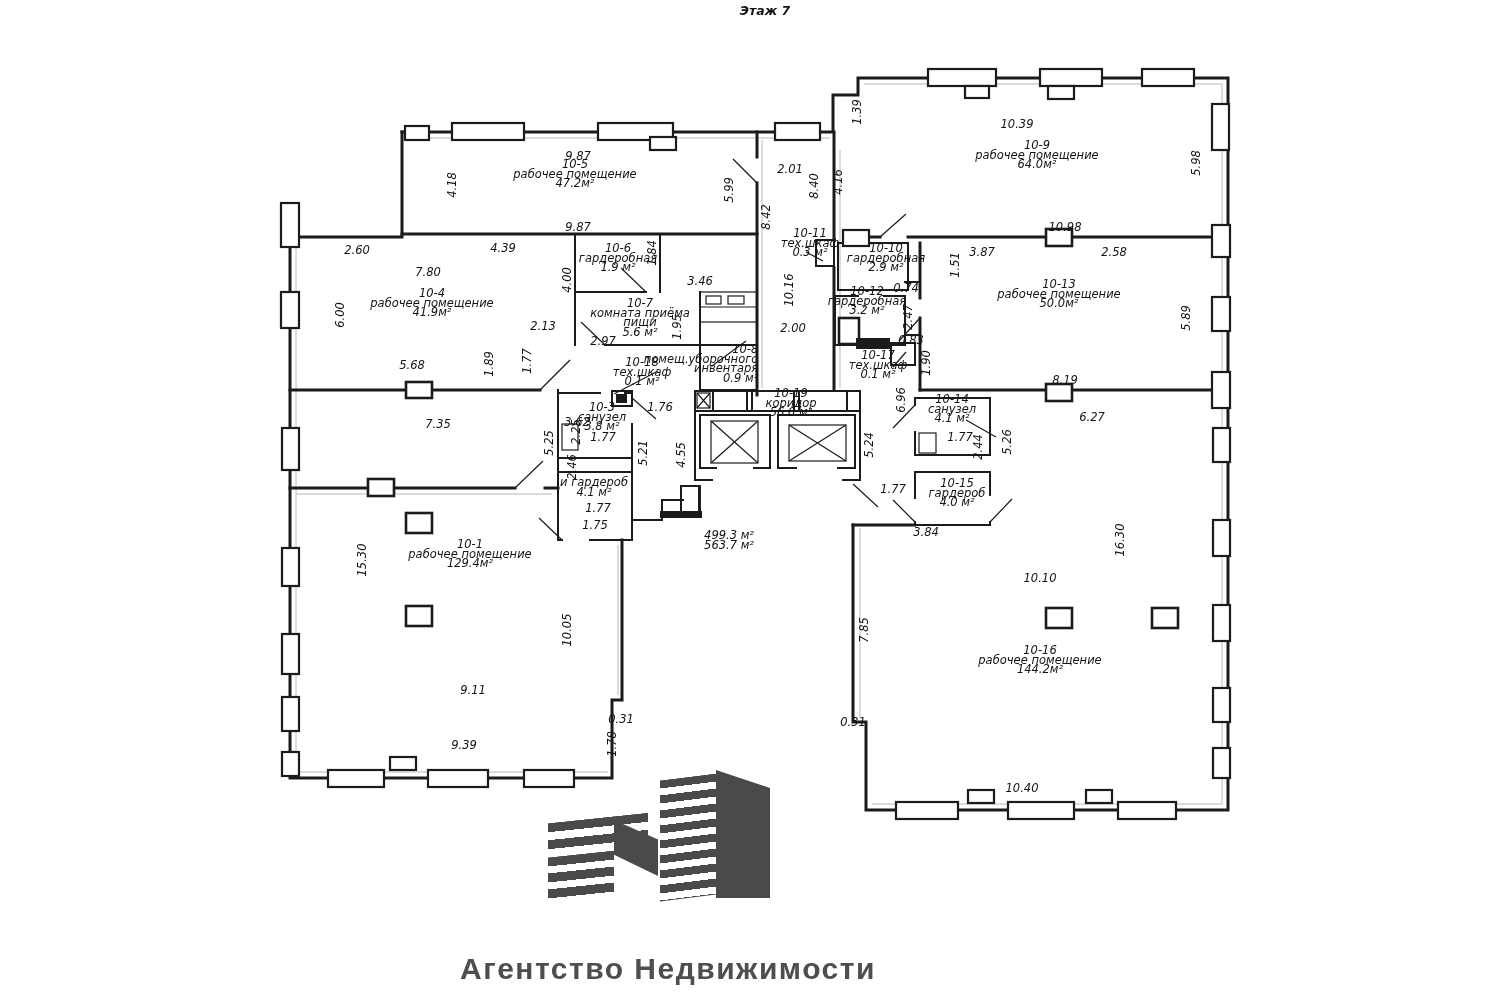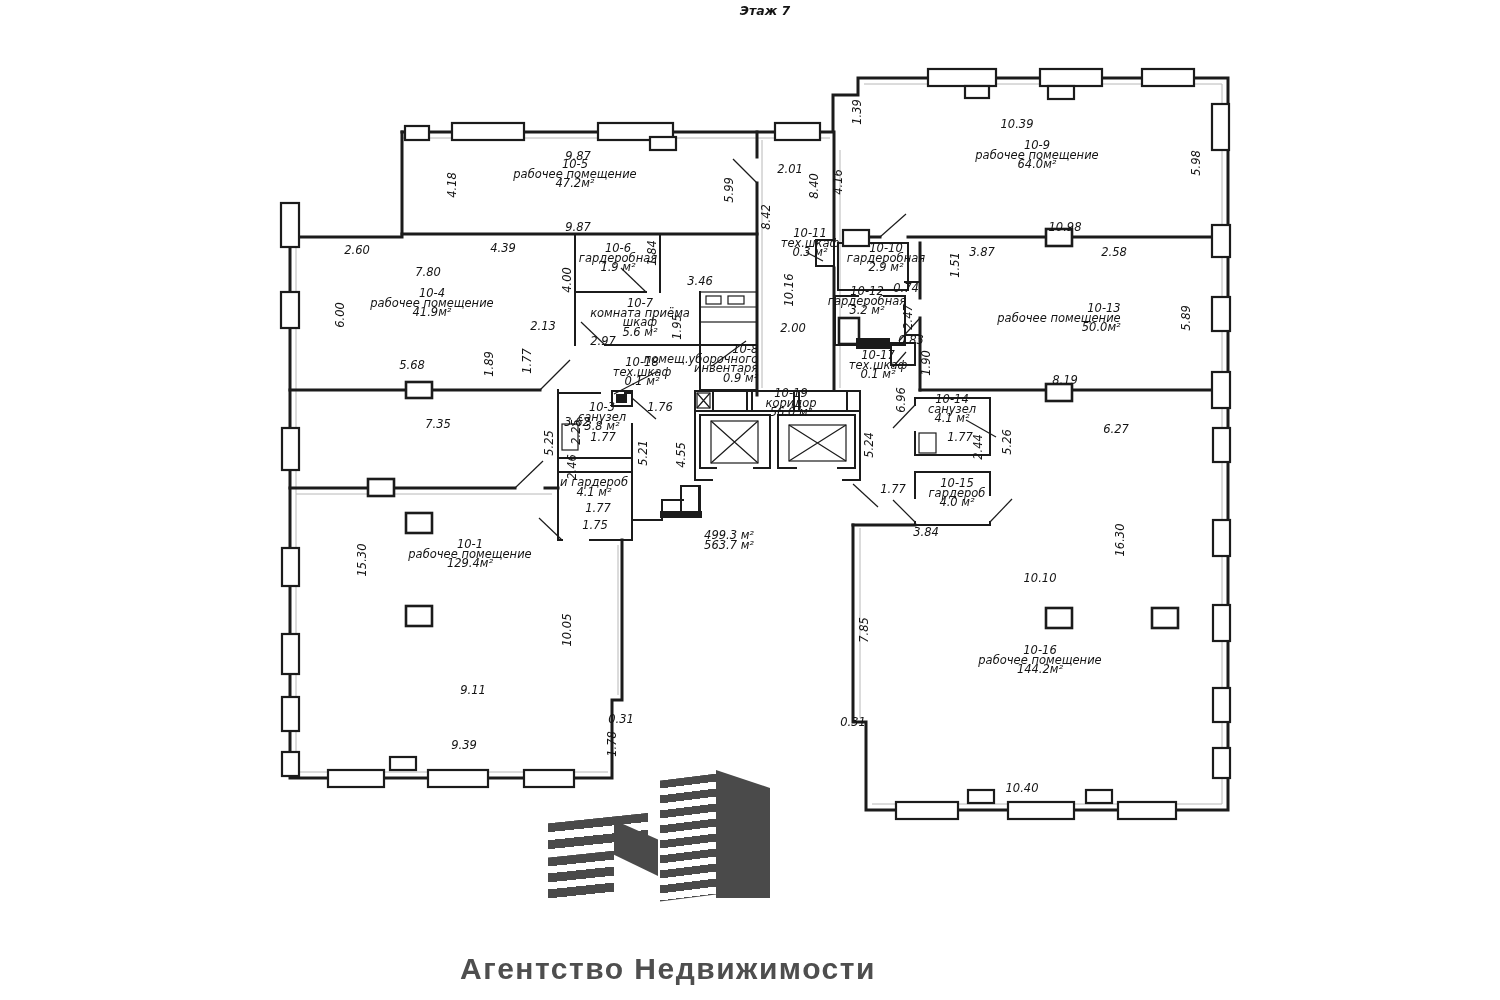--- a/index.html
+++ b/index.html
@@ -272,21 +272,21 @@
       <div class="dim rot" style="left: 838px; top: 182px;">4.16</div>
       <div class="dim rot" style="left: 857px; top: 112px;">1.39</div>
       <div class="dim" style="left: 1017px; top: 124px;">10.39</div>
       <div class="dim rot" style="left: 1196px; top: 163px;">5.98</div>
       <div class="dim" style="left: 1065px; top: 227px;">10.98</div>
       <div class="dim" style="left: 982px; top: 252px;">3.87</div>
       <div class="dim" style="left: 1114px; top: 252px;">2.58</div>
       <div class="dim rot" style="left: 955px; top: 265px;">1.51</div>
       <div class="dim rot" style="left: 1186px; top: 318px;">5.89</div>
       <div class="dim" style="left: 1065px; top: 380px; font-style: italic;">8.19</div>
-      <div class="dim" style="left: 1116px; top: 417px; margin-top: 12px;">6.27</div>
+      <div class="dim" style="left: 1092px; top: 417px;">6.27</div>
       <div class="dim" style="left: 906px; top: 288px;">0.74</div>
       <div class="dim rot" style="left: 908px; top: 317px;">2.47</div>
       <div class="dim" style="left: 911px; top: 340px; text-align: right;">0.83</div>
       <div class="dim rot" style="left: 926px; top: 363px;">1.90</div>
       <div class="dim rot" style="left: 901px; top: 400px;">6.96</div>
       <div class="dim" style="left: 960px; top: 437px;">1.77</div>
       <div class="dim rot" style="left: 978px; top: 447px;">2.44</div>
       <div class="dim rot" style="left: 1007px; top: 442px;">5.26</div>
       <div class="dim" style="left: 893px; top: 489px;">1.77</div>
       <div class="dim" style="left: 926px; top: 532px;">3.84</div>
@@ -344,39 +344,39 @@
         <div>41.9м²</div>
       </div>
       <div class="room" style="left: 618px; top: 244px;">
         <div>10-6</div>
         <div>гардеробная</div>
         <div>1.9 м²</div>
       </div>
       <div class="room" style="left: 640px; top: 299px;">
         <div>10-7</div>
         <div>комната приёма</div>
-        <div>шкаф</div>
+        <div>пищи</div>
         <div>5.6 м²</div>
       </div>
       <div class="room" style="left: 790px; top: 229px; margin-left: 20px;">
         <div>10-11</div>
         <div>тех.шкаф</div>
         <div>0.3 м²</div>
       </div>
       <div class="room" style="left: 886px; top: 244px;">
         <div>10-10</div>
         <div>гардеробная</div>
         <div>2.9 м²</div>
       </div>
       <div class="room" style="left: 867px; top: 287px;">
         <div>10-12</div>
         <div>гардеробная</div>
         <div>3.2 м²</div>
       </div>
-      <div class="room" style="left: 1059px; top: 304px; text-align: right;">
+      <div class="room" style="left: 1059px; top: 280px;">
         <div>10-13</div>
         <div>рабочее помещение</div>
         <div>50.0м²</div>
       </div>
       <div class="room" style="left: 878px; top: 351px;">
         <div>10-17</div>
         <div>тех.шкаф</div>
         <div>0.1 м²</div>
       </div>
       <div class="room" style="left: 791px; top: 346px; margin-top: 43px;">

